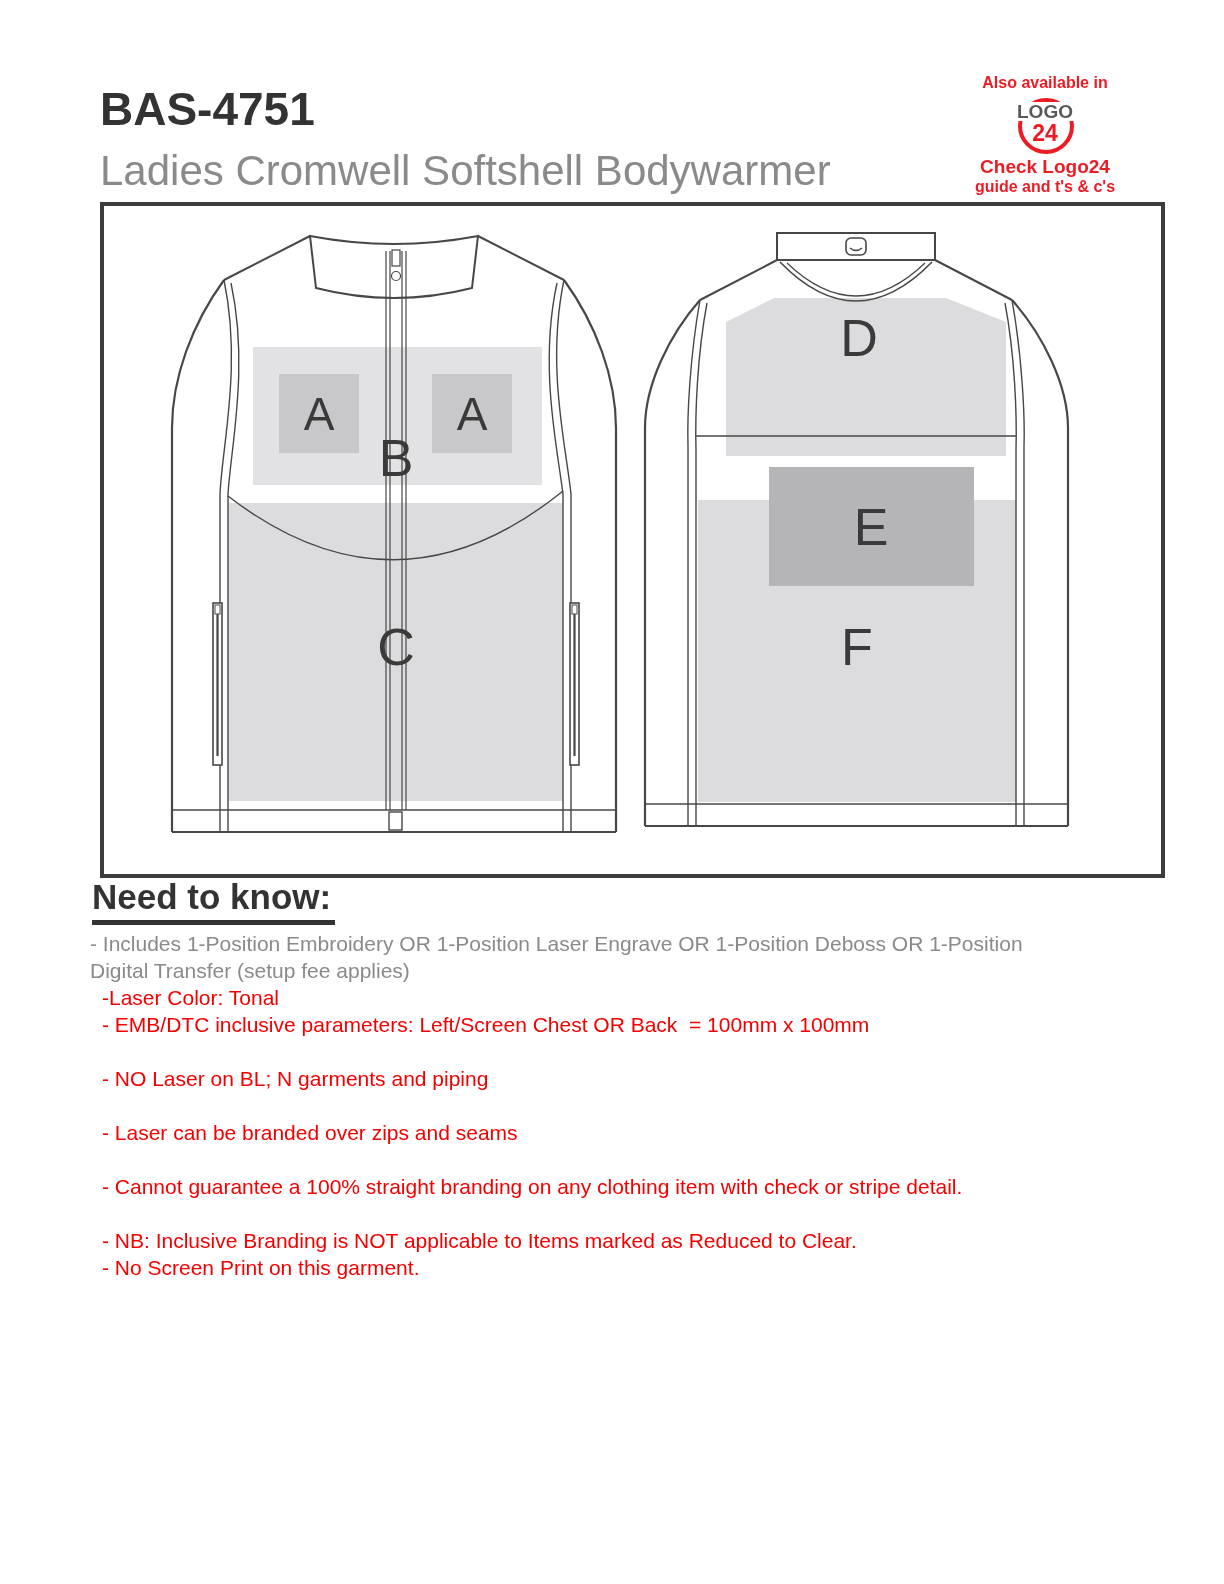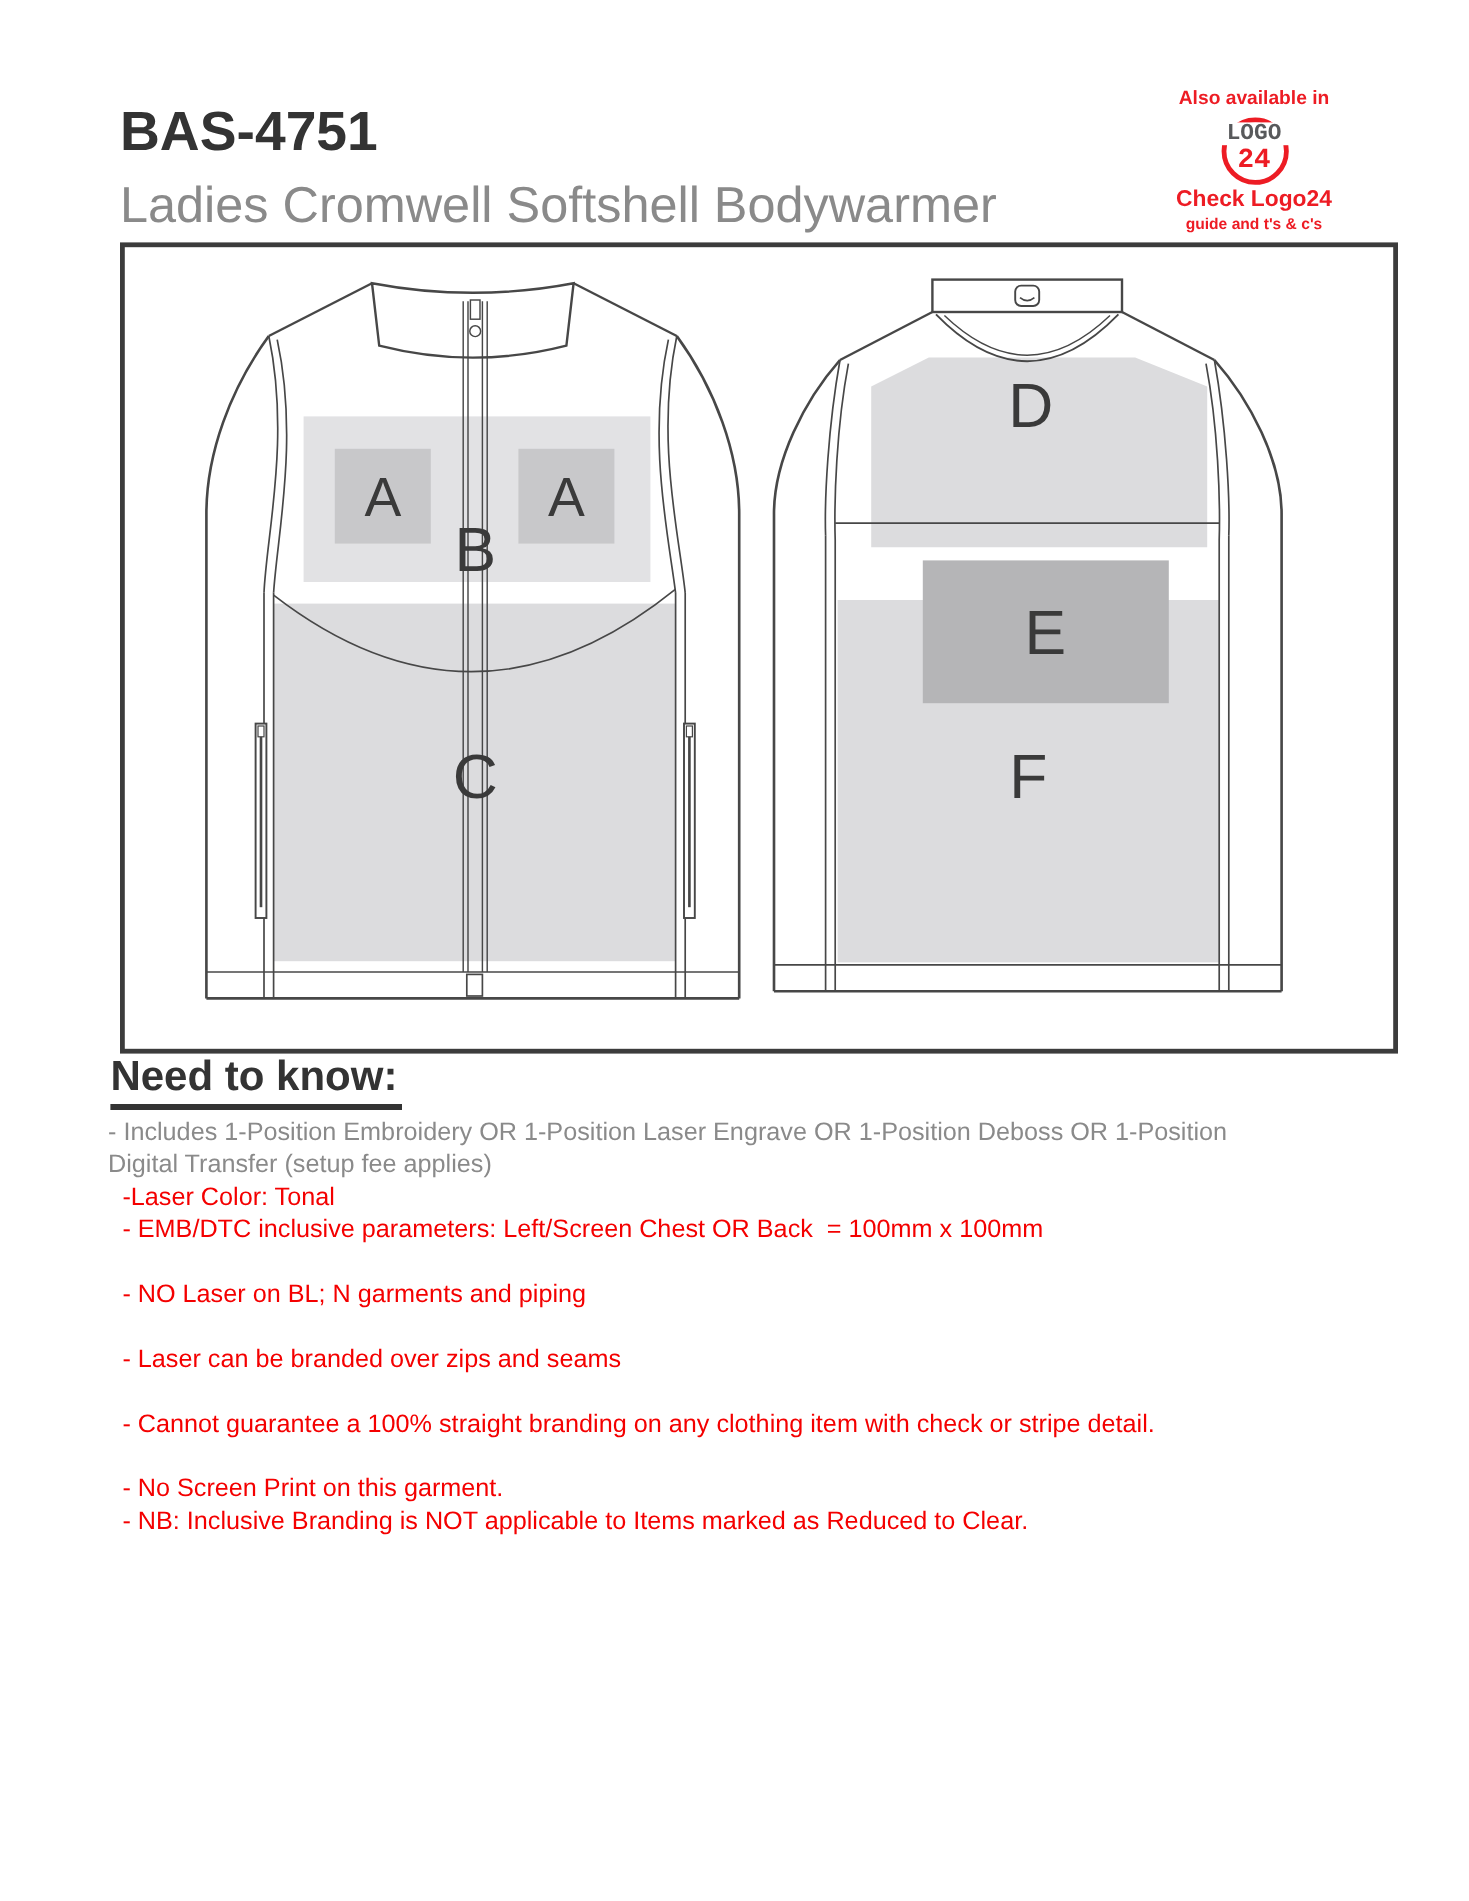--- a/index.html
+++ b/index.html
@@ -20,35 +20,35 @@
     position:absolute;left:100px;top:150px;
     font-size:42px;font-weight:normal;color:#8a8a8a;
     line-height:1;white-space:nowrap;
   }
   
   .badge{
     position:absolute;left:952px;top:72px;width:186px;
     text-align:center;color:#ed1c24;font-weight:bold;
   }
   .badge-line1{font-size:16px;line-height:22px;}
-  .logo-mark{position:relative;width:68px;height:62px;margin:1px auto 0 auto;font-family:Liberation Mono, monospace;}
+  .logo-mark{position:relative;width:68px;height:62px;margin:1px auto 0 auto;}
   .logo-circle{
     position:absolute;left:7px;top:3px;width:48px;height:48px;
     border:4px solid #ed1c24;border-radius:50%;
   }
   .logo-word{
     position:absolute;left:0;right:0;top:7px;
     font-size:19px;line-height:19px;color:#58595b;background:#ffffff;
   }
   .logo-num{
     position:absolute;left:0;right:0;top:26px;
     font-size:23px;line-height:24px;color:#ed1c24;
   }
   .badge-line2{font-size:19px;line-height:20px;}
-  .badge-line3{font-size:13px;line-height:20px;}
+  .badge-line3{font-size:16px;line-height:20px;}
   
   .diagram-box{
     position:absolute;left:100px;top:202px;
     width:1057px;height:668px;
     border:4px solid #3c3c3c;background:#ffffff;
   }
   
   .nk-heading{
     position:absolute;left:92px;top:878px;
     font-size:35px;font-weight:bold;color:#333333;
@@ -203,17 +203,17 @@
 Digital Transfer (setup fee applies)</p>
       <p class="nk-line red">-Laser Color: Tonal</p>
       <p class="nk-line red">- EMB/DTC inclusive parameters: Left/Screen Chest OR Back  = 100mm x 100mm</p>
       <p class="nk-line red"></p>
       <p class="nk-line red">- NO Laser on BL; N garments and piping</p>
       <p class="nk-line red"></p>
       <p class="nk-line red">- Laser can be branded over zips and seams</p>
       <p class="nk-line red"></p>
       <p class="nk-line red">- Cannot guarantee a 100% straight branding on any clothing item with check or stripe detail.</p>
       <p class="nk-line red"></p>
+      <p class="nk-line red">- NB: Inclusive Branding is NOT applicable to Items marked as Reduced to Clear.</p>
       <p class="nk-line red">- No Screen Print on this garment.</p>
-      <p class="nk-line red">- NB: Inclusive Branding is NOT applicable to Items marked as Reduced to Clear.</p>
     </div>
 
 </div>
 
 </body></html>

